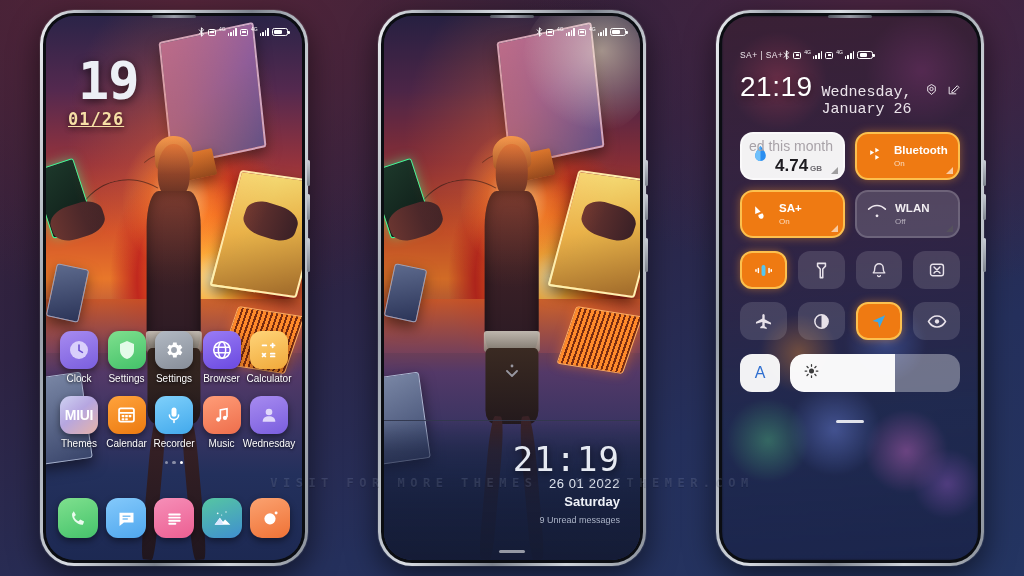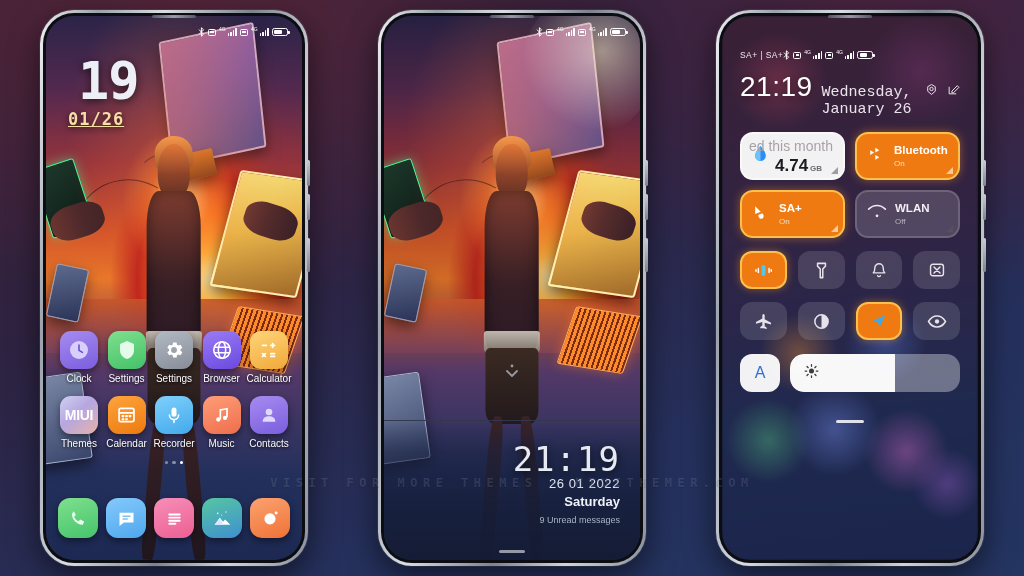--- a/index.html
+++ b/index.html
@@ -430,21 +430,21 @@
             </div>
             <div class="alabel">Music</div>
           </div>
           <div class="app">
             <div class="aicon" style="background:linear-gradient(160deg,#a78bf0,#7a5ede)">
               <svg width="20" height="20" viewBox="0 0 24 24">
                   <circle cx="12" cy="8.4" r="4" fill="#e1d8fb"></circle>
                   <path d="M4.4 20c0-4.2 3.4-6.4 7.6-6.4s7.6 2.2 7.6 6.4z" fill="#e1d8fb"></path>
                 </svg>
             </div>
-            <div class="alabel">Contacts</div>
+            <div class="alabel">Wednesday</div>
           </div>
         </div>
 
         <div class="dots">
           <i></i>
             <i></i>
             <i class="on"></i>
         </div>
       </div>
 

